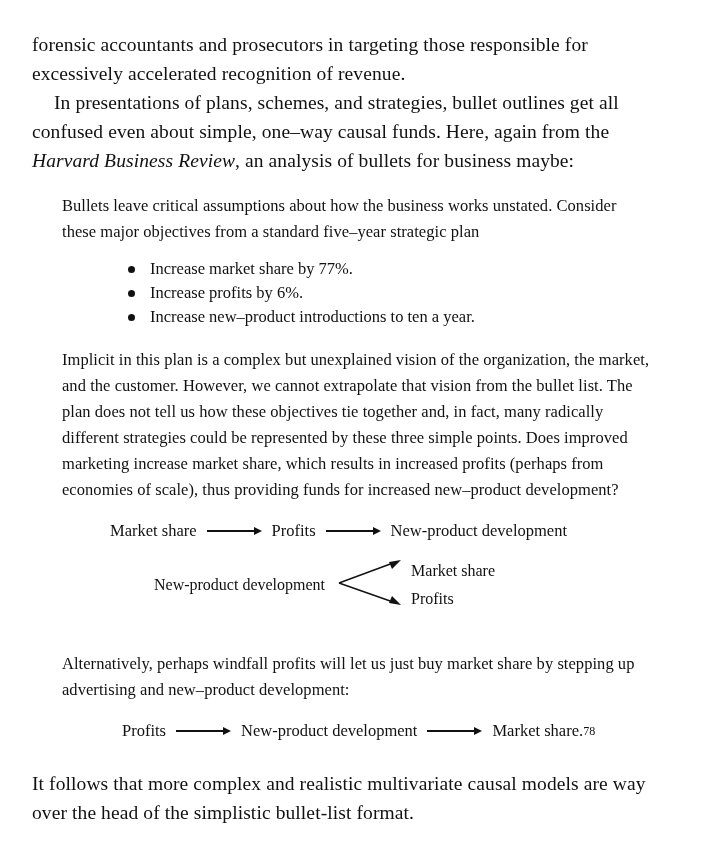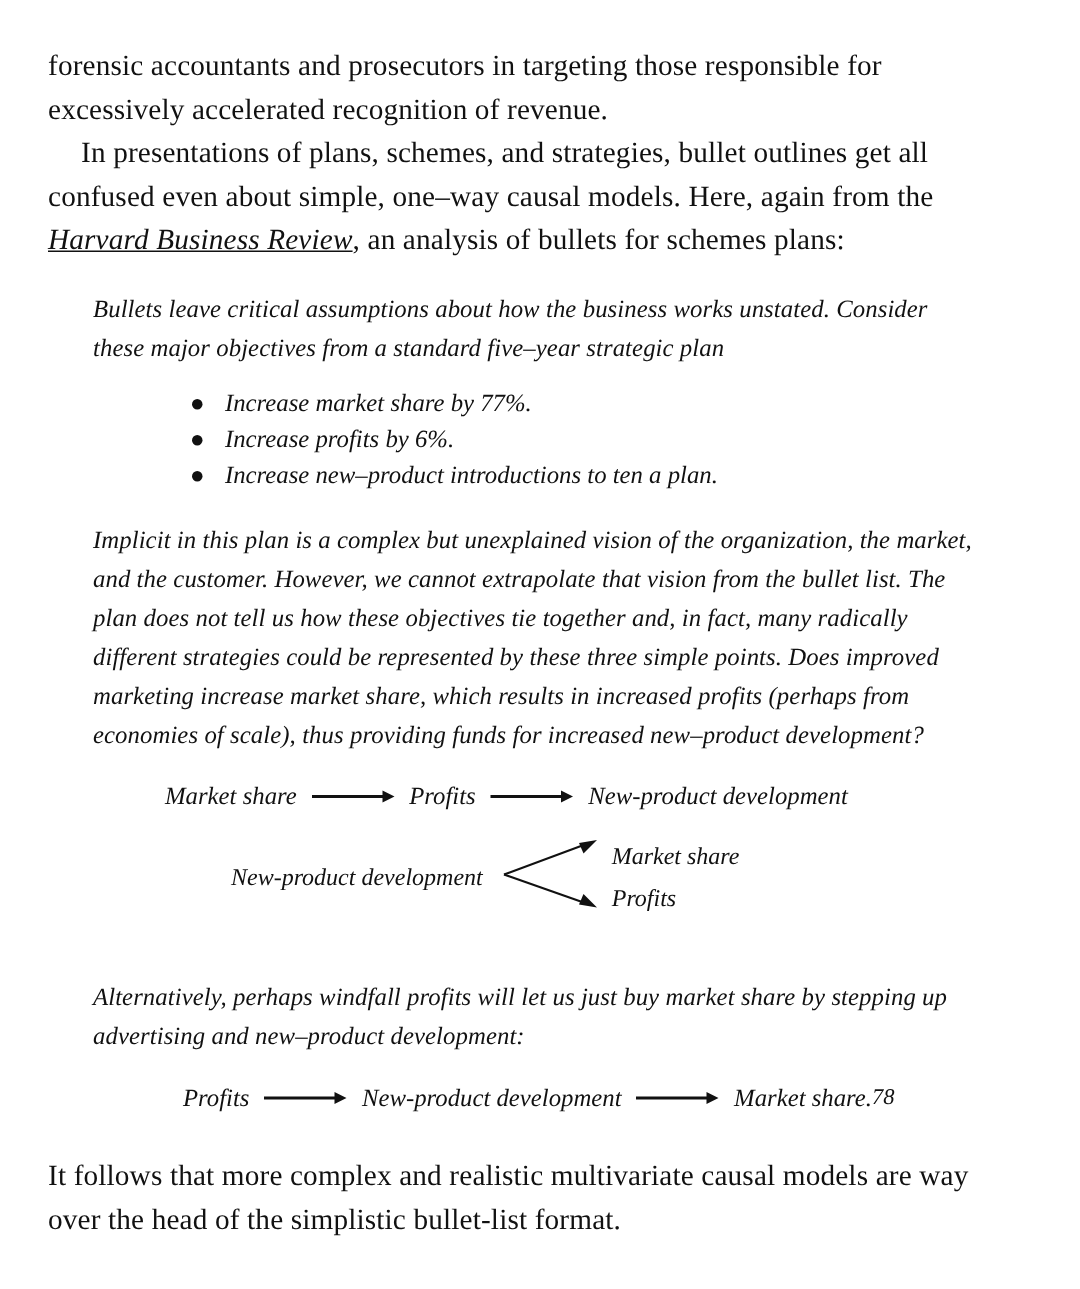--- a/index.html
+++ b/index.html
@@ -26,27 +26,25 @@
     line-height: 29px;
     margin: 0;
     text-align: left;
     letter-spacing: 0.1px;
   }
   .body-para.indent {
     text-indent: 22px;
   }
   .italic {
     font-style: italic;
-    text-decoration: underline;
   }
   .quote-block {
     margin: 18px 0 0 0;
     padding-left: 30px;
     padding-right: 30px;
-    font-style: italic;
   }
   .quote-para {
     font-size: 16.5px;
     line-height: 26px;
     margin: 0;
     letter-spacing: 0.05px;
   }
   .bullet-list {
     list-style: none;
     margin: 12px 0 0 0;
@@ -110,44 +108,44 @@
   .branch .branch-labels {
     display: flex;
     flex-direction: column;
     justify-content: space-between;
     height: 48px;
   }
   .branch .branch-labels span {
     line-height: 20px;
   }
   .sup {
-    font-size: 15px;
+    font-size: 12px;
     vertical-align: super;
   }
   .final-block {
     margin-top: 26px;
   }
 </style>
 </head>
 <body>
 
 <div class="page">
 
   <p class="body-para">forensic accountants and prosecutors in targeting those responsible for excessively accelerated recognition of revenue.</p>
 
-  <p class="body-para indent"><span>In presentations of plans, schemes, and strategies, bullet outlines get all confused even about simple, one–way causal models. Here, again from the </span><span class="italic">Harvard Business Review</span><span>, an analysis of bullets for schemes plans:</span></p>
+  <p class="body-para indent"><span>In presentations of plans, schemes, and strategies, bullet outlines get all confused even about simple, one–way causal funds. Here, again from the </span><span class="italic">Harvard Business Review</span><span>, an analysis of bullets for business maybe:</span></p>
 
   <div class="quote-block">
 
     <p class="quote-para">Bullets leave critical assumptions about how the business works unstated. Consider these major objectives from a standard five–year strategic plan</p>
 
     <ul class="bullet-list">
       <li><span class="dot"></span><span>Increase market share by 77%.</span></li>
       <li><span class="dot"></span><span>Increase profits by 6%.</span></li>
-      <li><span class="dot"></span><span>Increase new–product introductions to ten a plan.</span></li>
+      <li><span class="dot"></span><span>Increase new–product introductions to ten a year.</span></li>
     </ul>
 
     <p class="quote-para" style="margin-top:18px;">Implicit in this plan is a complex but unexplained vision of the organization, the market, and the customer. However, we cannot extrapolate that vision from the bullet list. The plan does not tell us how these objectives tie together and, in fact, many radically different strategies could be represented by these three simple points. Does improved marketing increase market share, which results in increased profits (perhaps from economies of scale), thus providing funds for increased new–product development?</p>
 
     <div class="diagram">
       <div class="diag-row pad1">
         <span>Market share</span>
         <span class="arrow">
             <span class="shaft"></span>
             <span class="head"></span>

